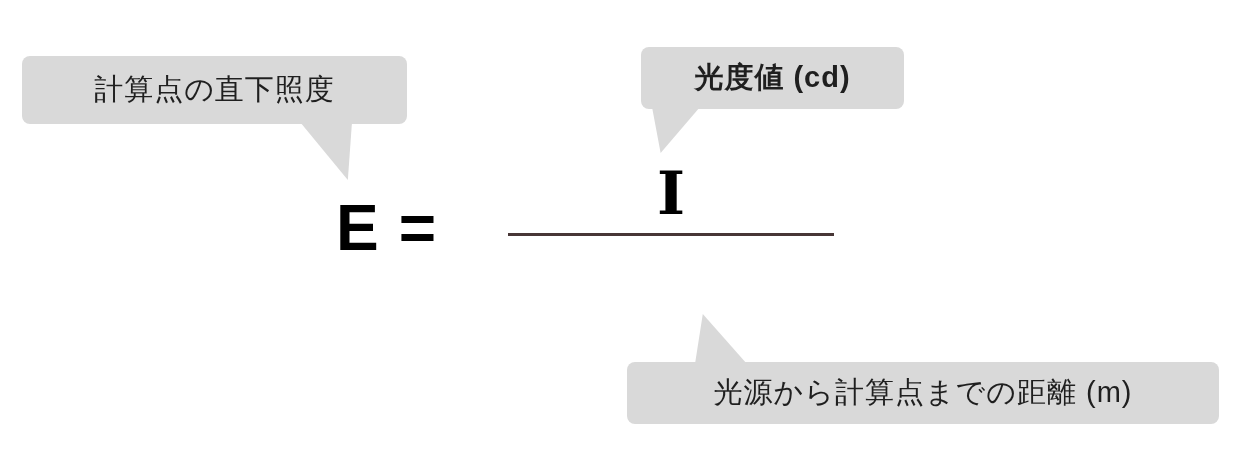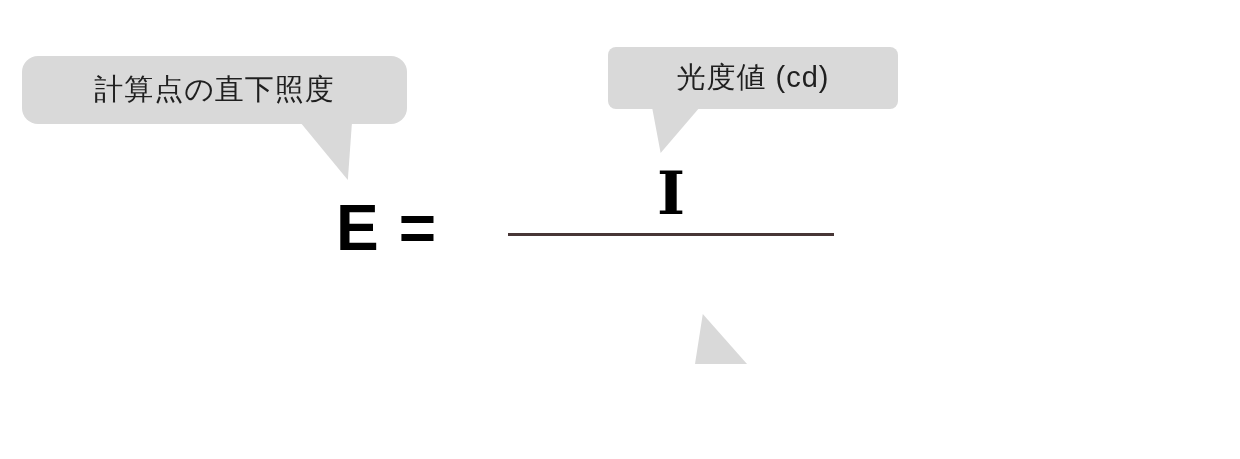--- a/index.html
+++ b/index.html
@@ -22,22 +22,22 @@
     background: #d9d9d9;
     border-radius: 8px;
     display: flex;
     align-items: center;
     justify-content: center;
     color: #1f1f1f;
     font-size: 29px;
     letter-spacing: 1px;
     white-space: nowrap;
   }
-  .callout-top-left   { left: 22px;  top: 56px;  width: 385px; height: 68px; border-radius: 16px; }
-  .callout-top-mid    { left: 608px; top: 47px;  width: 290px; height: 62px; }
+  .callout-top-left   { left: 22px;  top: 56px;  width: 385px; height: 68px; }
+  .callout-top-mid    { left: 641px; top: 47px;  width: 263px; height: 62px; font-weight: bold; }
   .callout-bottom     { left: 627px; top: 362px; width: 592px; height: 62px; }
 
   
   .tail {
     position: absolute;
     background: #d9d9d9;
   }
   .tail-top-left {
     left: 300px; top: 122px; width: 52px; height: 58px;
     clip-path: polygon(0 0, 100% 0, 92% 100%);
@@ -105,20 +105,23 @@
   <div class="callout callout-top-left">
     <span>計算点の直下照度</span>
   </div>
   <div class="tail tail-top-left"></div>
 
   <div class="callout callout-top-mid">
     <span>光度値 (cd)</span>
   </div>
   <div class="tail tail-top-mid"></div>
 
+  <div class="callout callout-bottom">
+    <span>光源から計算点までの距離 (m)</span>
+  </div>
   <div class="tail tail-bottom"></div>
 
   <div class="lhs">
     <span>E</span>
     <span>=</span>
   </div>
 
   <div class="fraction">
     <div class="numerator">I</div>
     <div class="frac-line"></div>

